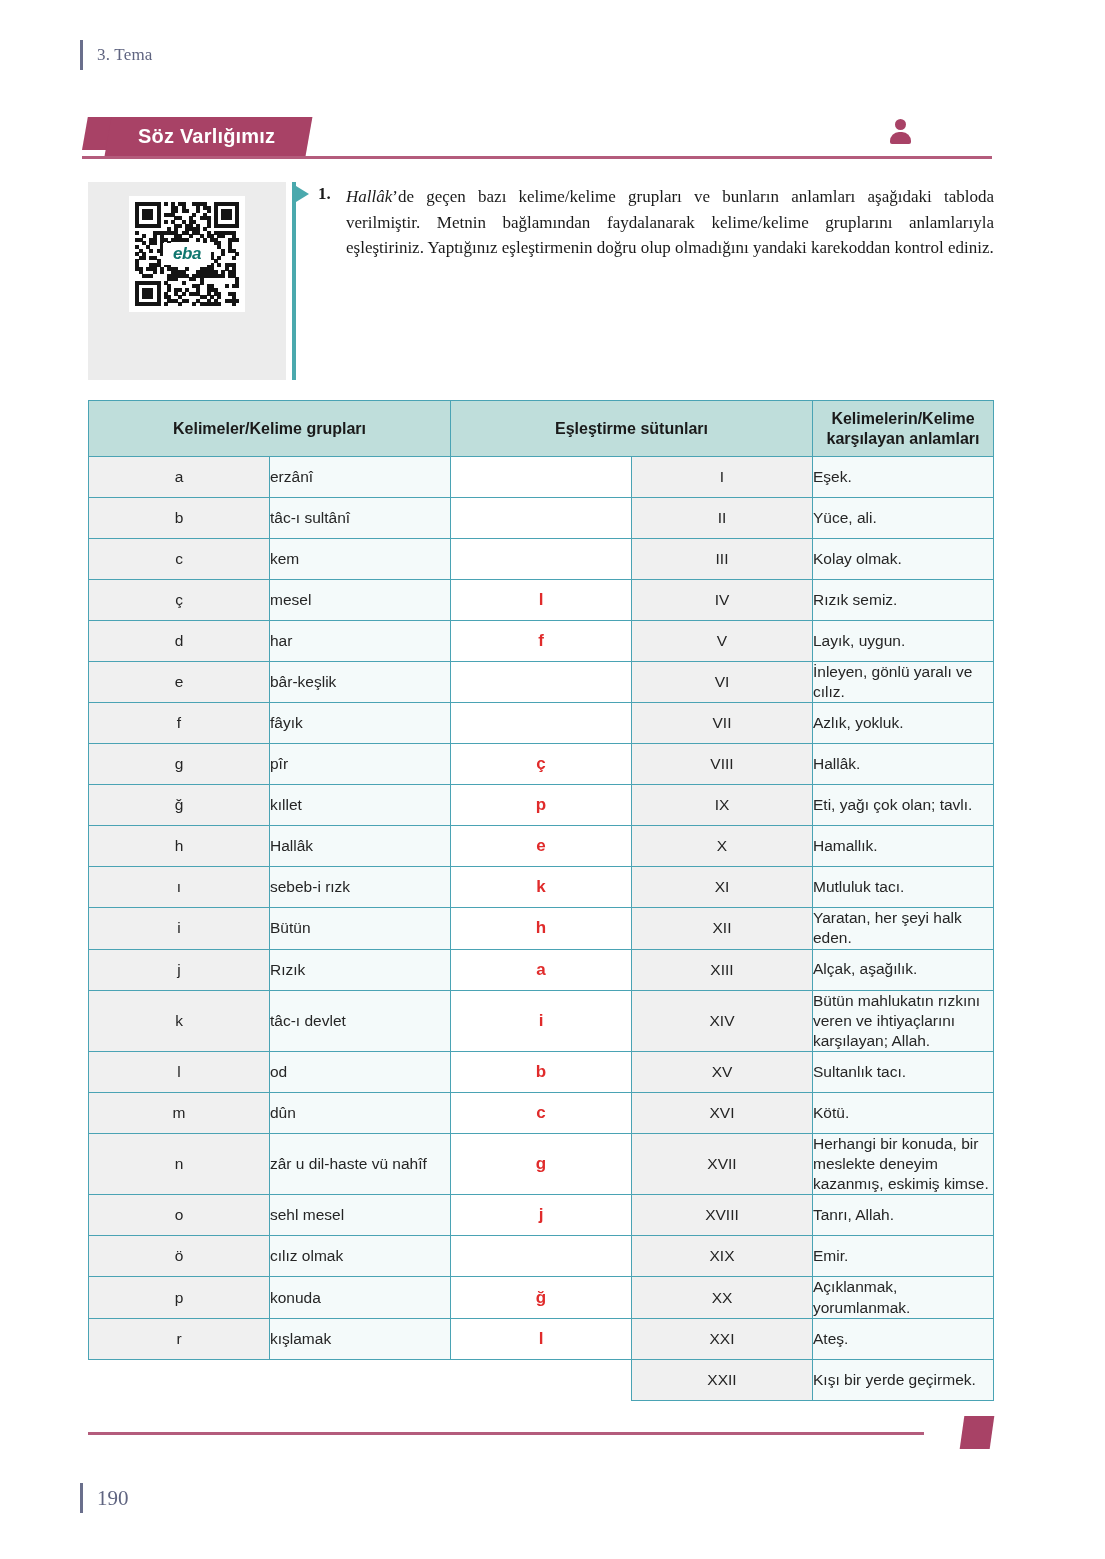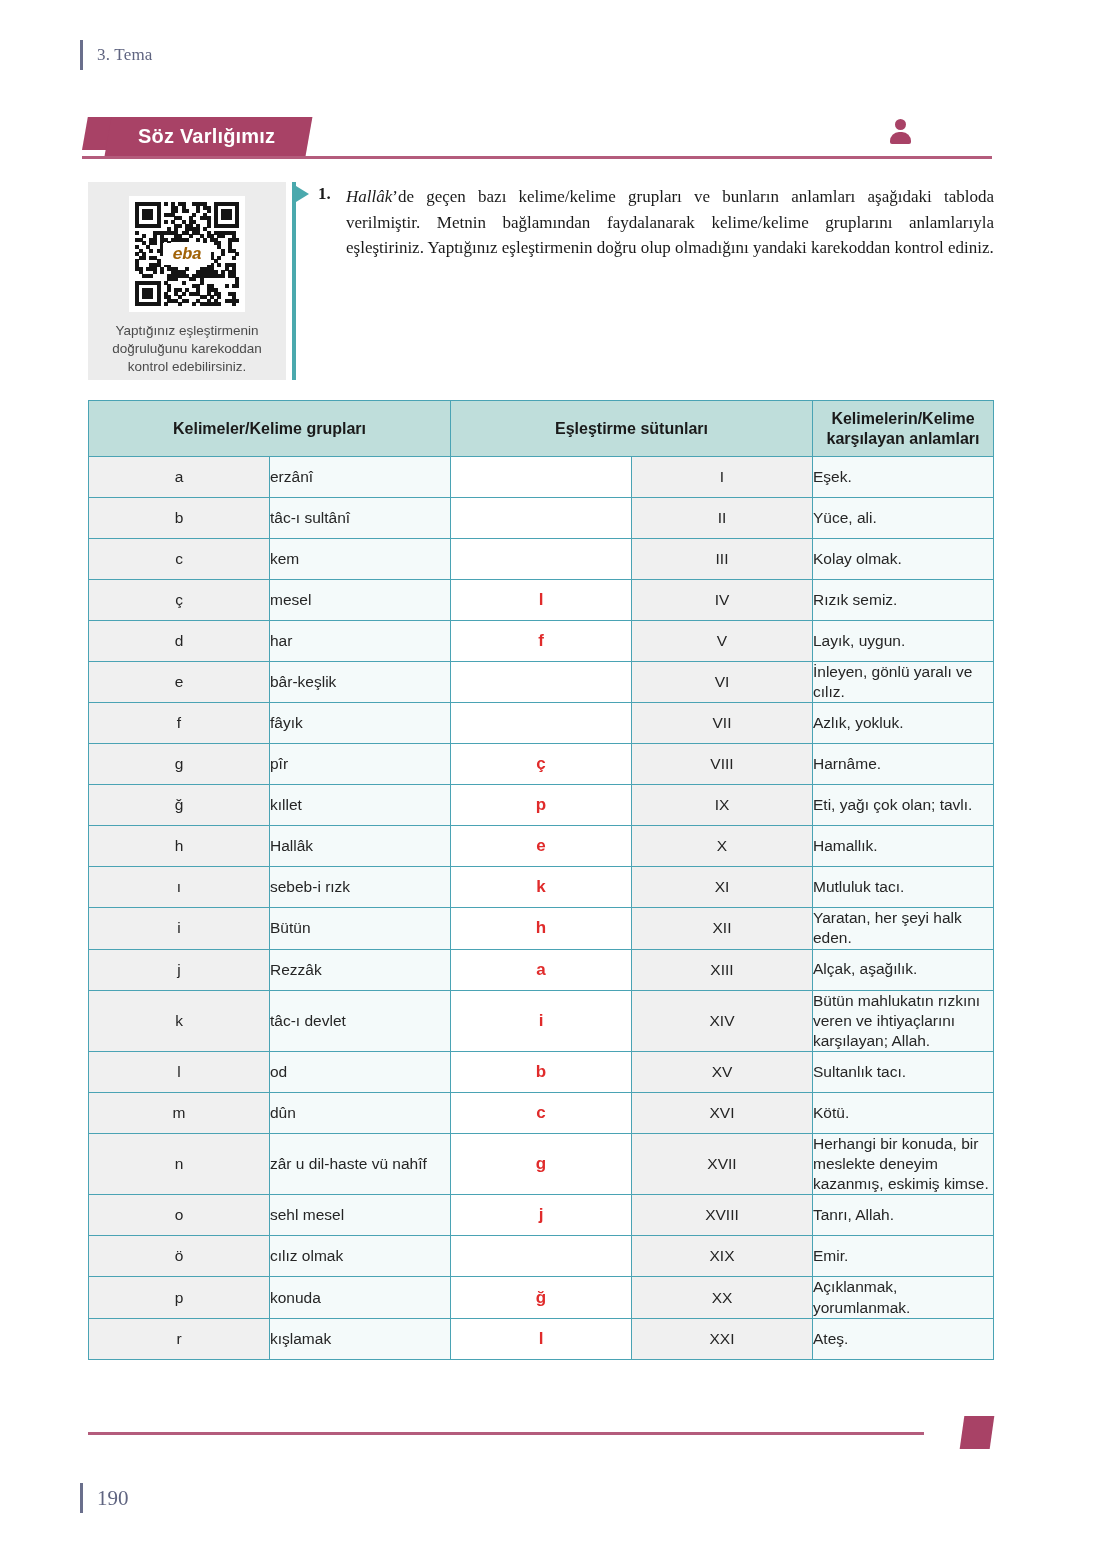--- a/index.html
+++ b/index.html
@@ -101,22 +101,22 @@
     position: relative;
   }
   .qr-canvas { width: 104px; height: 104px; position: relative; background:#fff; }
   .qr-mod { position: absolute; background: #141414; }
   .qr-eba {
     position: absolute;
     left: 28px; top: 41px;
     width: 48px; height: 22px;
     background: #ffffff;
     display: flex; align-items: center; justify-content: center;
-    color: #a16207;
-    font-family: Liberation Mono, monospace;
+    color: #0f766e;
+    font-family: Liberation Sans, sans-serif;
     font-style: italic;
     font-weight: bold;
     font-size: 17px;
     letter-spacing: -.5px;
   }
   .qr-caption {
     margin-top: 10px;
     width: 186px;
     text-align: center;
     font-size: 13.5px;
@@ -651,21 +651,20 @@
         <div class="qr-mod" style="left: 21.5172px; top: 0px; width: 4px; height: 4px;"></div>
         <div class="qr-mod" style="left: 17.931px; top: 0px; width: 4px; height: 4px;"></div>
         <div class="qr-mod" style="left: 14.3448px; top: 0px; width: 4px; height: 4px;"></div>
         <div class="qr-mod" style="left: 10.7586px; top: 0px; width: 4px; height: 4px;"></div>
         <div class="qr-mod" style="left: 7.17241px; top: 0px; width: 4px; height: 4px;"></div>
         <div class="qr-mod" style="left: 3.58621px; top: 0px; width: 4px; height: 4px;"></div>
         <div class="qr-mod" style="left: 0px; top: 0px; width: 4px; height: 4px;"></div>
       <div class="qr-eba">eba</div>
     </div>
   </div>
-  <div class="qr-caption">Yaptığınız eşleştirmenin doğruluğunu karekoddan kontrol edebilirsiniz.</div>
 </div>
 <div class="teal-bar"></div>
 <div class="teal-arrow"></div>
 
 <div class="instr">
   <div class="instr-num">1.</div>
   <div class="instr-text">
     <em>Hallâk</em><span>’de geçen bazı kelime/kelime grupları ve bunların anlamları aşağıdaki tabloda verilmiştir. Metnin bağlamından faydalanarak kelime/kelime gruplarını anlamlarıyla eşleştiriniz. Yaptığınız eşleştirmenin doğru olup olmadığını yandaki karekoddan kontrol ediniz.</span>
   </div>
 </div>
@@ -726,21 +725,21 @@
         <td class="c-word">fâyık</td>
         <td class="c-ans"></td>
         <td class="c-rom">VII</td>
         <td class="c-mean">Azlık, yokluk.</td>
       </tr>
       <tr class="row-std">
         <td class="c-key">g</td>
         <td class="c-word">pîr</td>
         <td class="c-ans">ç</td>
         <td class="c-rom">VIII</td>
-        <td class="c-mean">Harnâme.</td>
+        <td class="c-mean">Hallâk.</td>
       </tr>
       <tr class="row-std">
         <td class="c-key">ğ</td>
         <td class="c-word">kıllet</td>
         <td class="c-ans">p</td>
         <td class="c-rom">IX</td>
         <td class="c-mean">Eti, yağı çok olan; tavlı.</td>
       </tr>
       <tr class="row-std">
         <td class="c-key">h</td>
@@ -758,21 +757,21 @@
       </tr>
       <tr class="row-std">
         <td class="c-key">i</td>
         <td class="c-word">Bütün</td>
         <td class="c-ans">h</td>
         <td class="c-rom">XII</td>
         <td class="c-mean">Yaratan, her şeyi halk eden.</td>
       </tr>
       <tr class="row-std">
         <td class="c-key">j</td>
-        <td class="c-word">Rezzâk</td>
+        <td class="c-word">Rızık</td>
         <td class="c-ans">a</td>
         <td class="c-rom">XIII</td>
         <td class="c-mean">Alçak, aşağılık.</td>
       </tr>
       <tr class="row-tall">
         <td class="c-key">k</td>
         <td class="c-word">tâc-ı devlet</td>
         <td class="c-ans">i</td>
         <td class="c-rom">XIV</td>
         <td class="c-mean">Bütün mahlukatın rızkını veren ve ihtiyaçlarını karşılayan; Allah.</td>
@@ -819,20 +818,27 @@
         <td class="c-rom">XX</td>
         <td class="c-mean">Açıklanmak, yorumlanmak.</td>
       </tr>
       <tr class="row-std">
         <td class="c-key">r</td>
         <td class="c-word">kışlamak</td>
         <td class="c-ans">l</td>
         <td class="c-rom">XXI</td>
         <td class="c-mean">Ateş.</td>
       </tr>
+      <tr class="row-std">
+        <td class="c-key blank-cell"></td>
+        <td class="c-word blank-cell"></td>
+        <td class="c-ans blank-cell"></td>
+        <td class="c-rom">XXII</td>
+        <td class="c-mean">Kışı bir yerde geçirmek.</td>
+      </tr>
     </tbody>
 </table>
 
 <div class="foot-rule"></div>
 <div class="foot-tab"></div>
 <div class="pagenum-wrap">
   <div class="pagenum-rule"></div>
   <div class="pagenum">190</div>
 </div>
 

